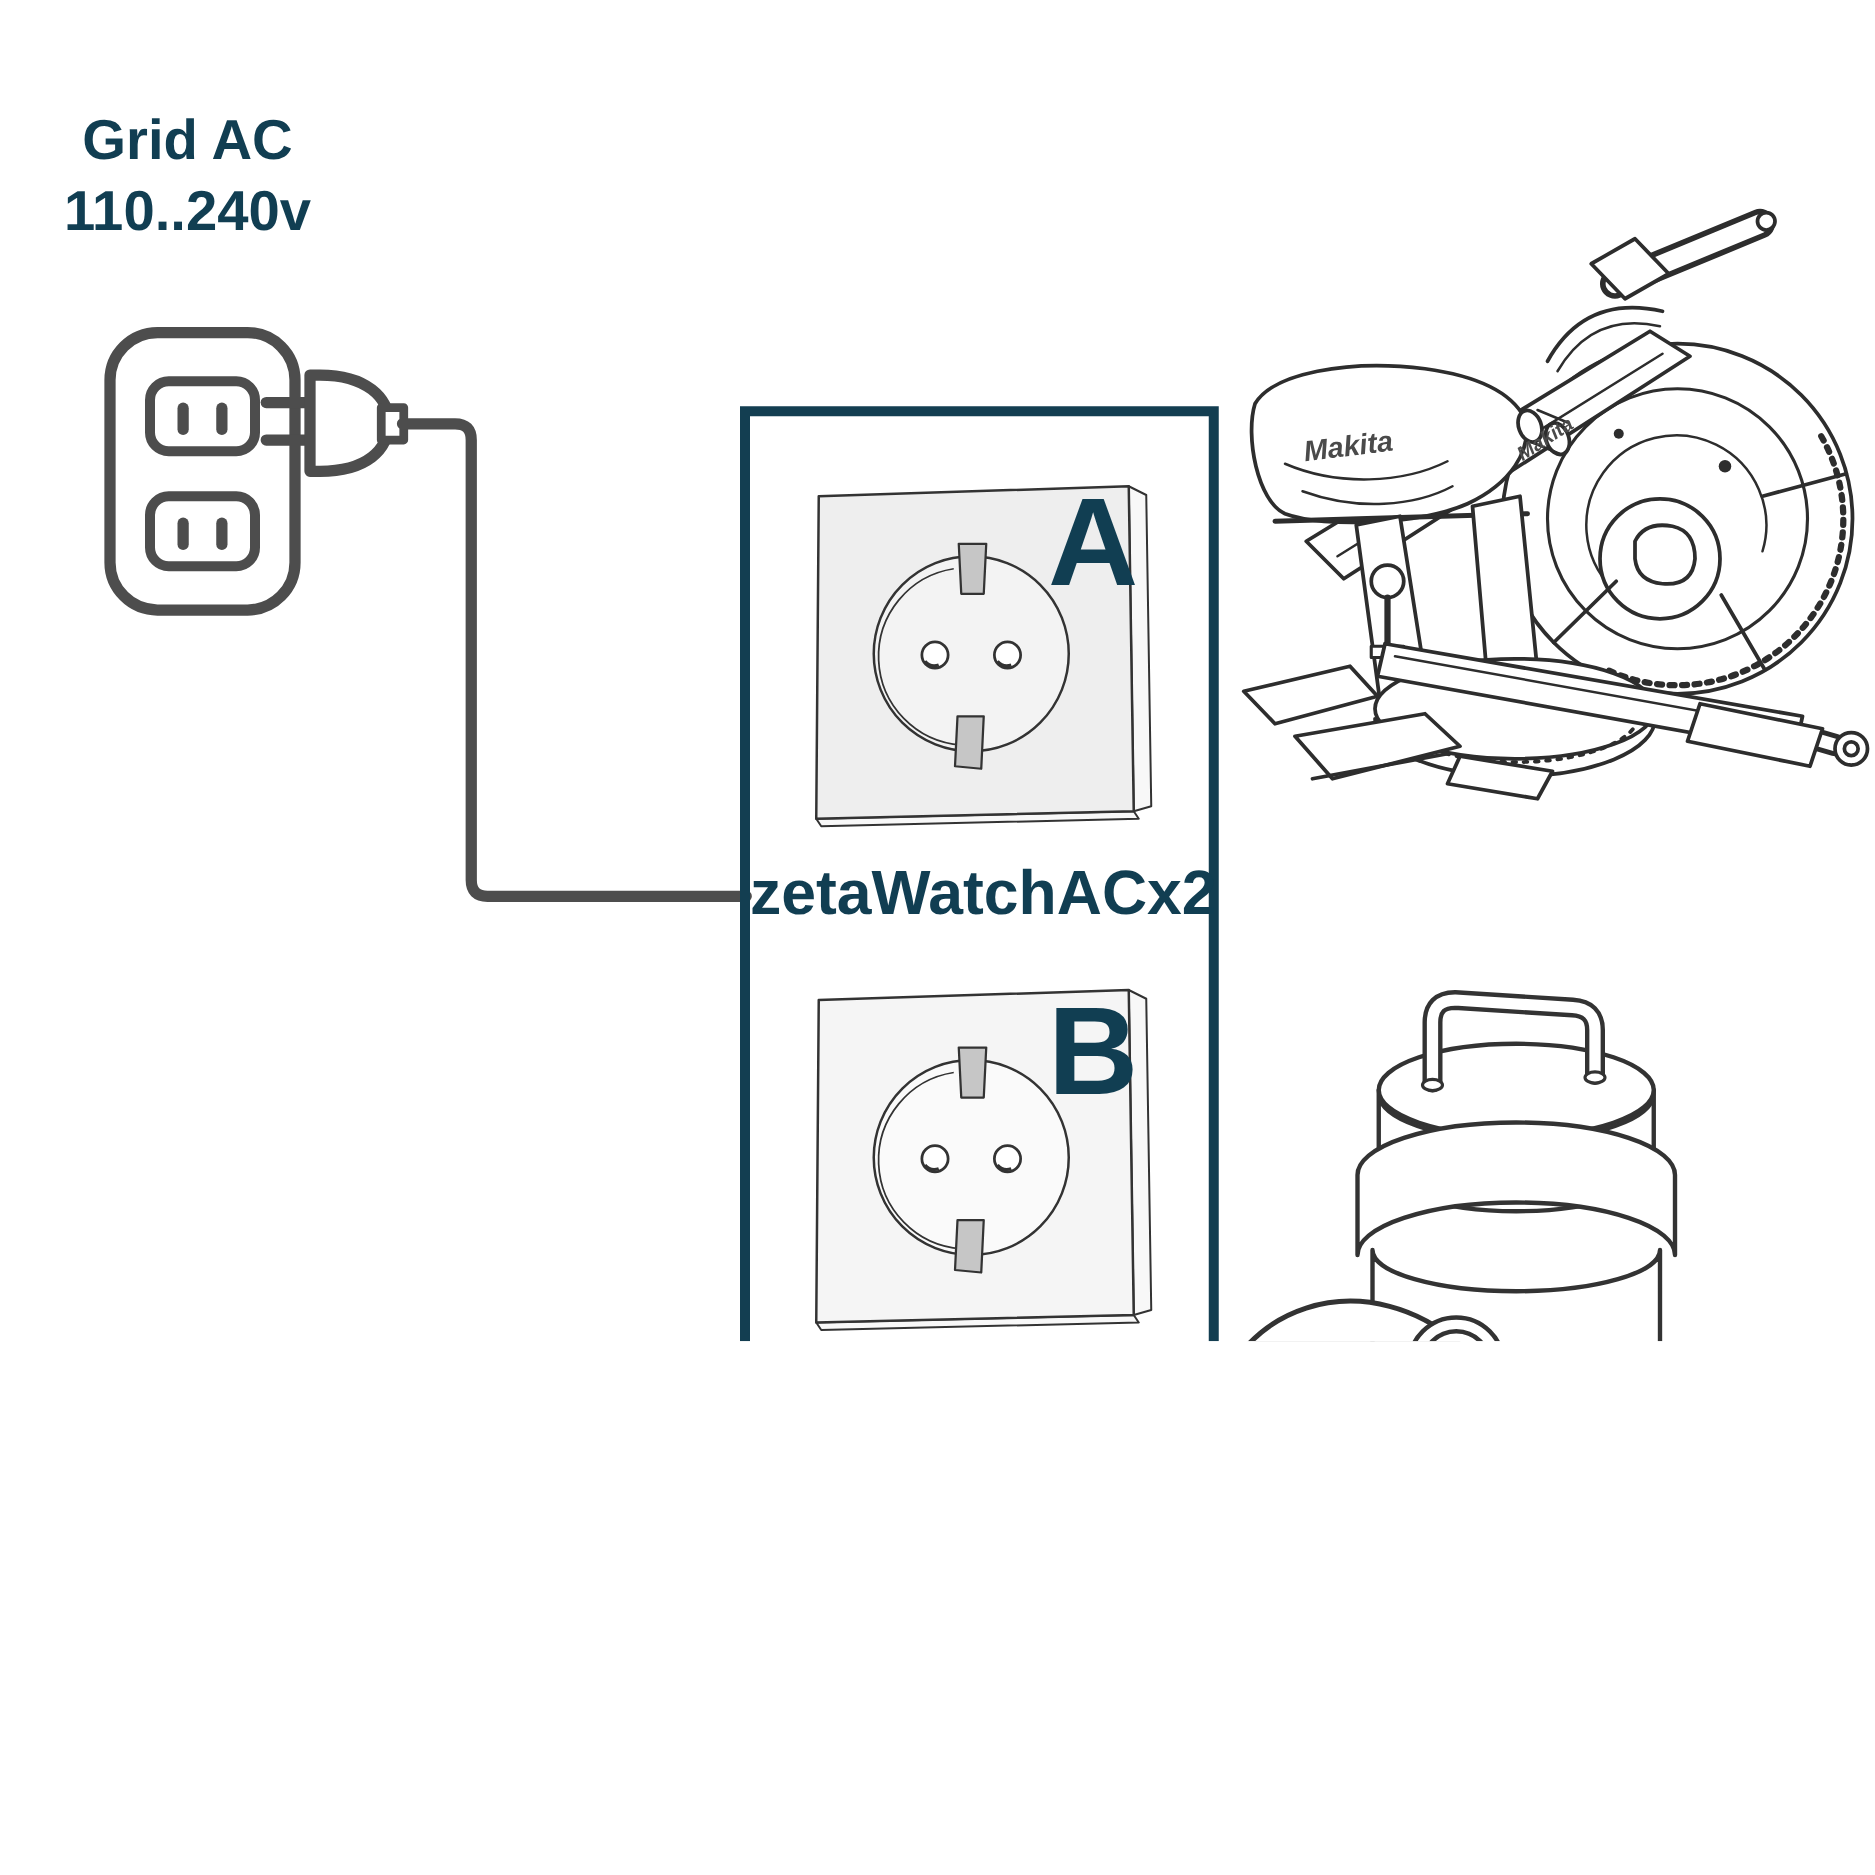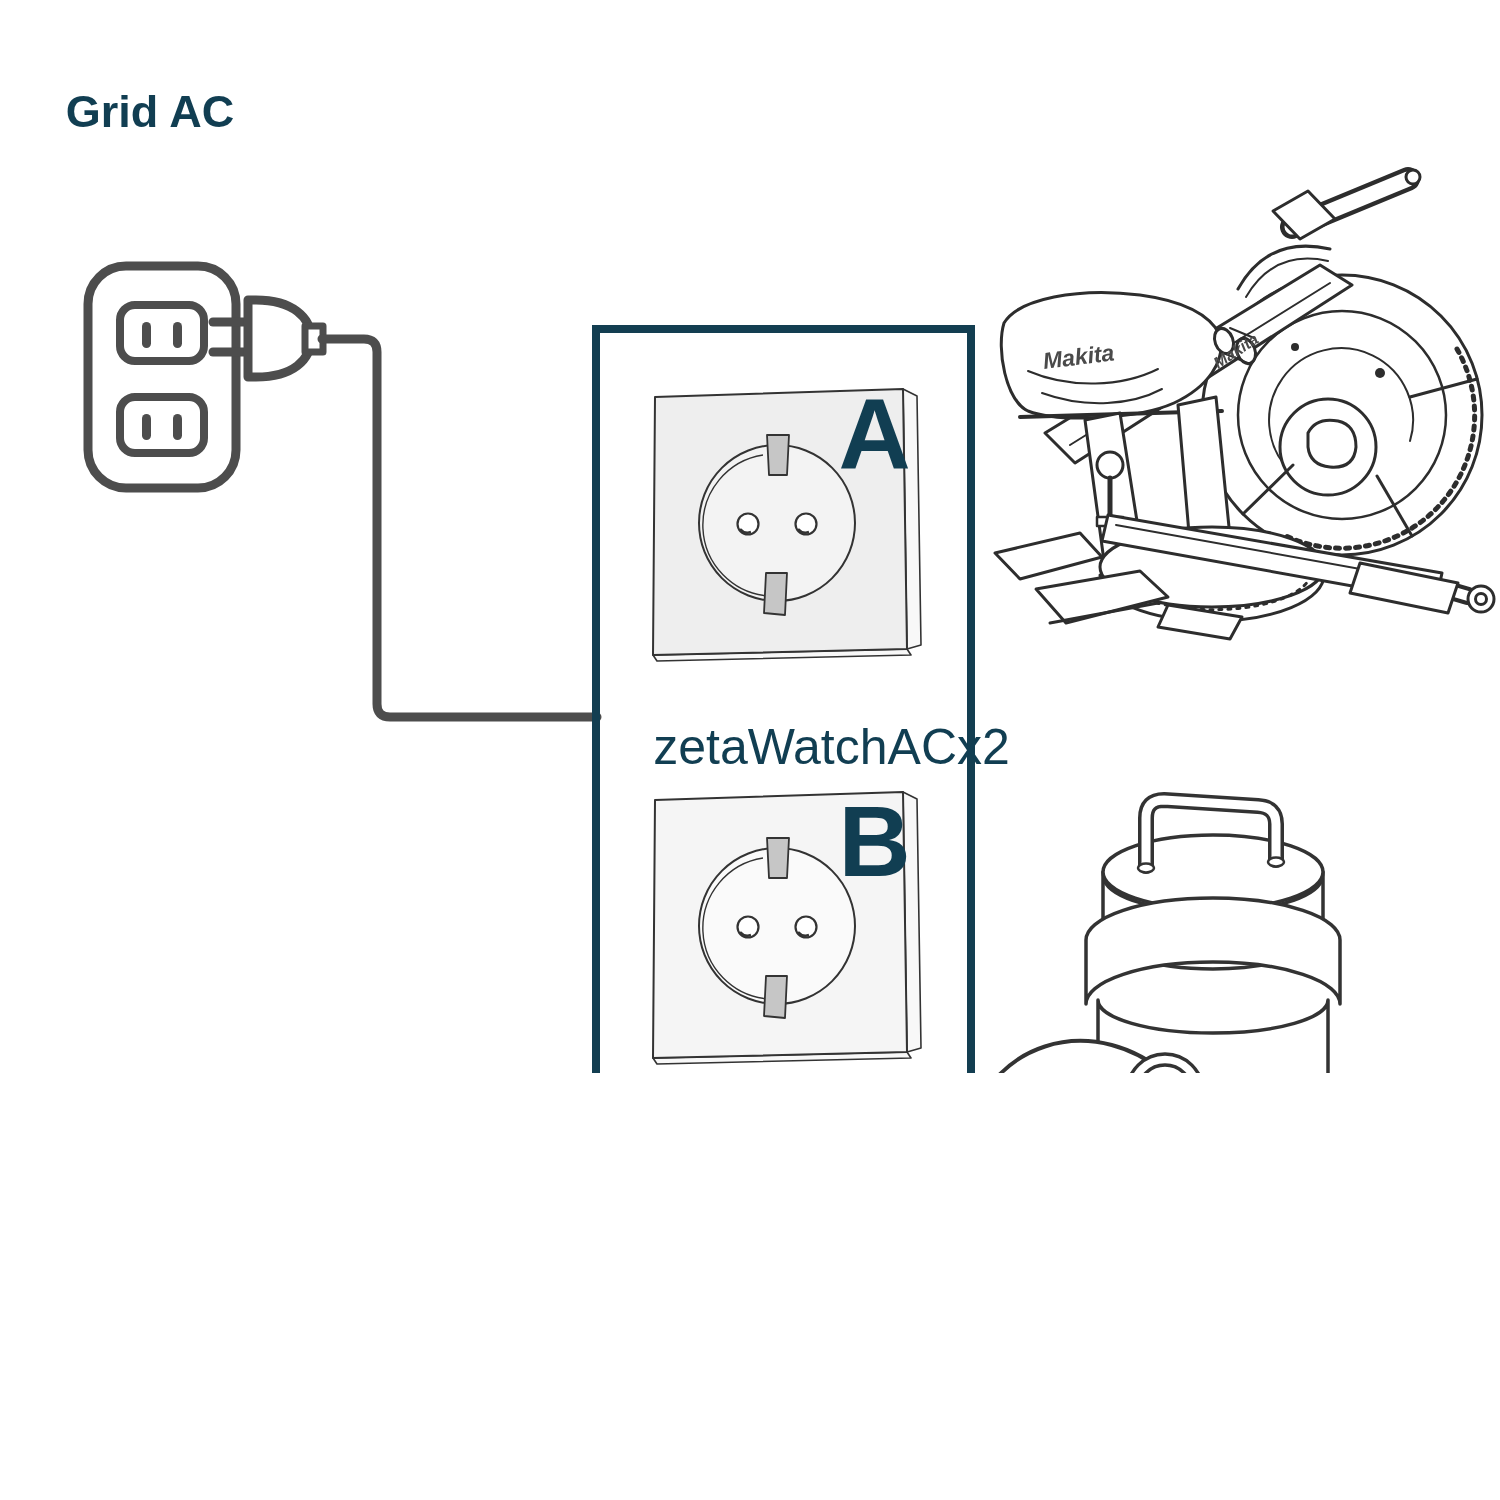--- a/index.html
+++ b/index.html
@@ -10,33 +10,34 @@
   .lineart{position:absolute;left:0;top:0;width:1500px;height:1500px;}
   .device-box{position:absolute;left:592px;top:325px;width:367px;height:772px;
               border:8px solid #133e51;background:transparent;}
   .plate{position:absolute;width:280px;height:285px;}
   .plate-a{left:645px;top:383px;}
   .plate-b{left:645px;top:786px;}
   .socket-letter{position:absolute;width:95px;text-align:center;color:#113e52;
                  font-weight:bold;font-size:100px;line-height:100px;}
   .letter-a{left:827px;top:384px;}
   .letter-b{left:827px;top:791px;}
-  .device-name{position:absolute;left:600px;top:718px;width:367px;text-align:center;
-               color:#113e52;font-size:50px;line-height:58px;font-weight:normal;padding-left:48px;}
+  .device-name{position:absolute;left:600px;top:685px;width:367px;text-align:center;
+               color:#113e52;font-size:50px;line-height:58px;font-weight:bold;}
   svg{display:block;}
   .makita-txt{font-family:"Liberation Sans",sans-serif;font-weight:bold;
               font-style:italic;fill:#4a4a4a;}
 </style>
 </head>
 <body>
 
 <div class="canvas">
 
   <div class="grid-label">
     <div>Grid AC</div>
+    <div>110..240v</div>
   </div>
 
   <svg class="lineart" viewBox="0 0 1500 1500">
 
     <g stroke="#4d4d4d" fill="none" stroke-linejoin="round" stroke-linecap="round">
       <rect x="88" y="266" width="148" height="222" rx="38" stroke-width="9" fill="#ffffff"></rect>
       <rect x="120" y="305" width="84" height="56" rx="15" stroke-width="8"></rect>
       <rect x="142" y="322" width="9" height="26" rx="4.5" fill="#4d4d4d" stroke="none"></rect>
       <rect x="173" y="322" width="9" height="26" rx="4.5" fill="#4d4d4d" stroke="none"></rect>
       <rect x="120" y="397" width="84" height="56" rx="15" stroke-width="8"></rect>

